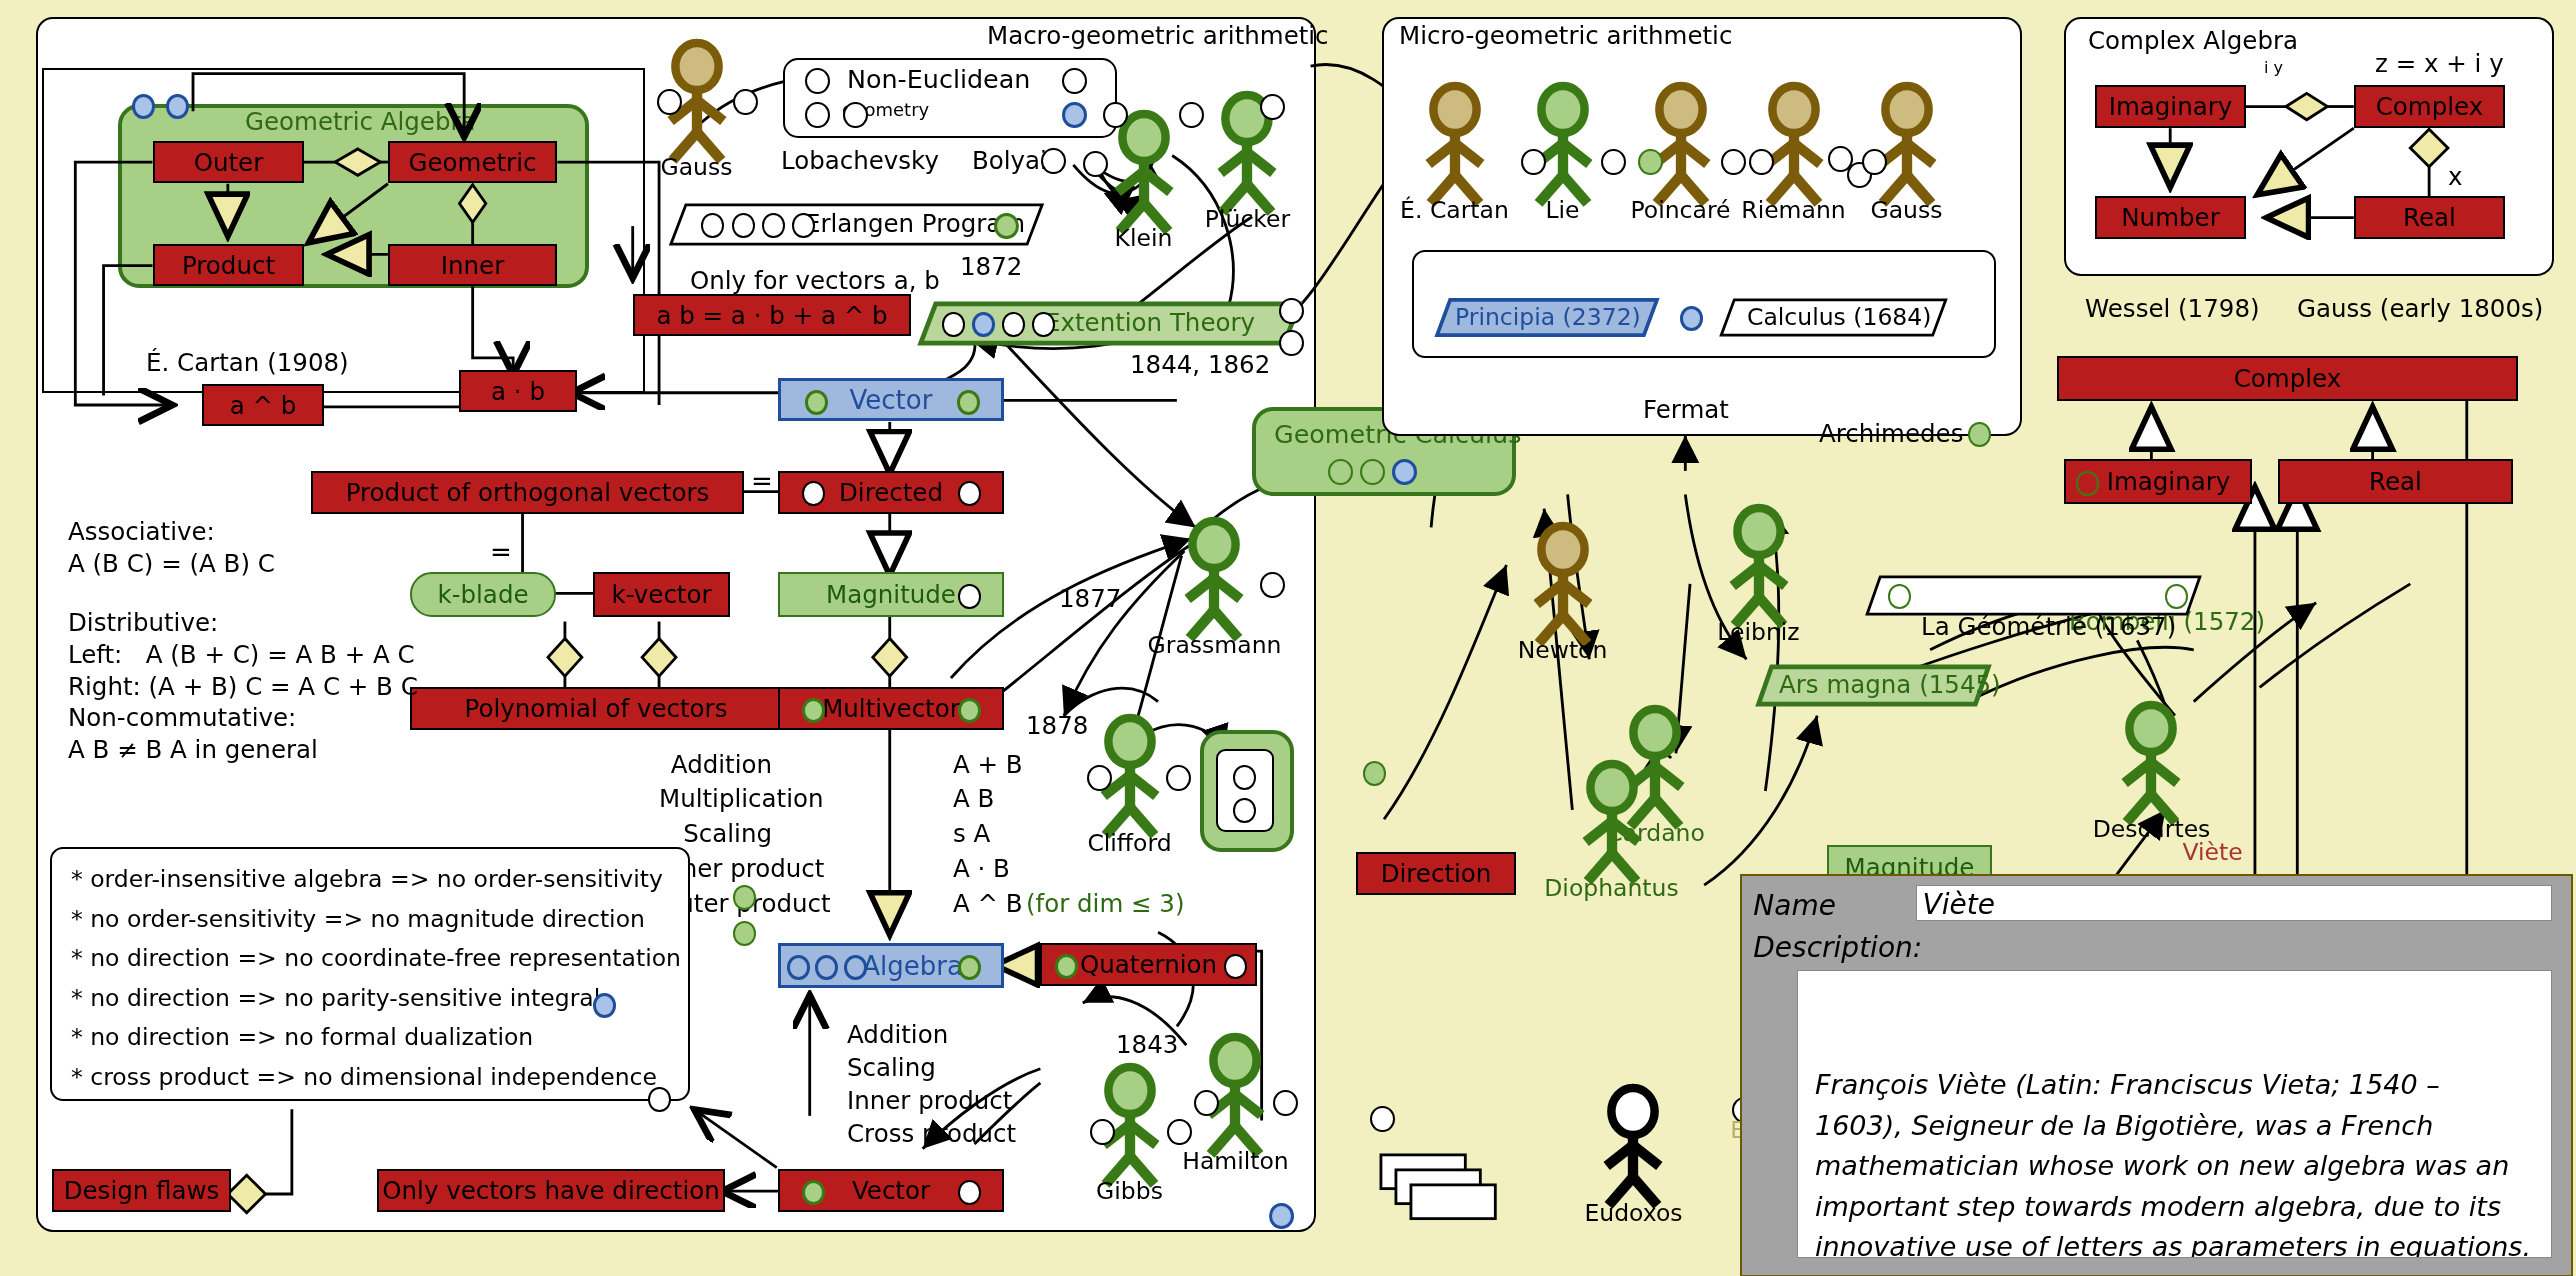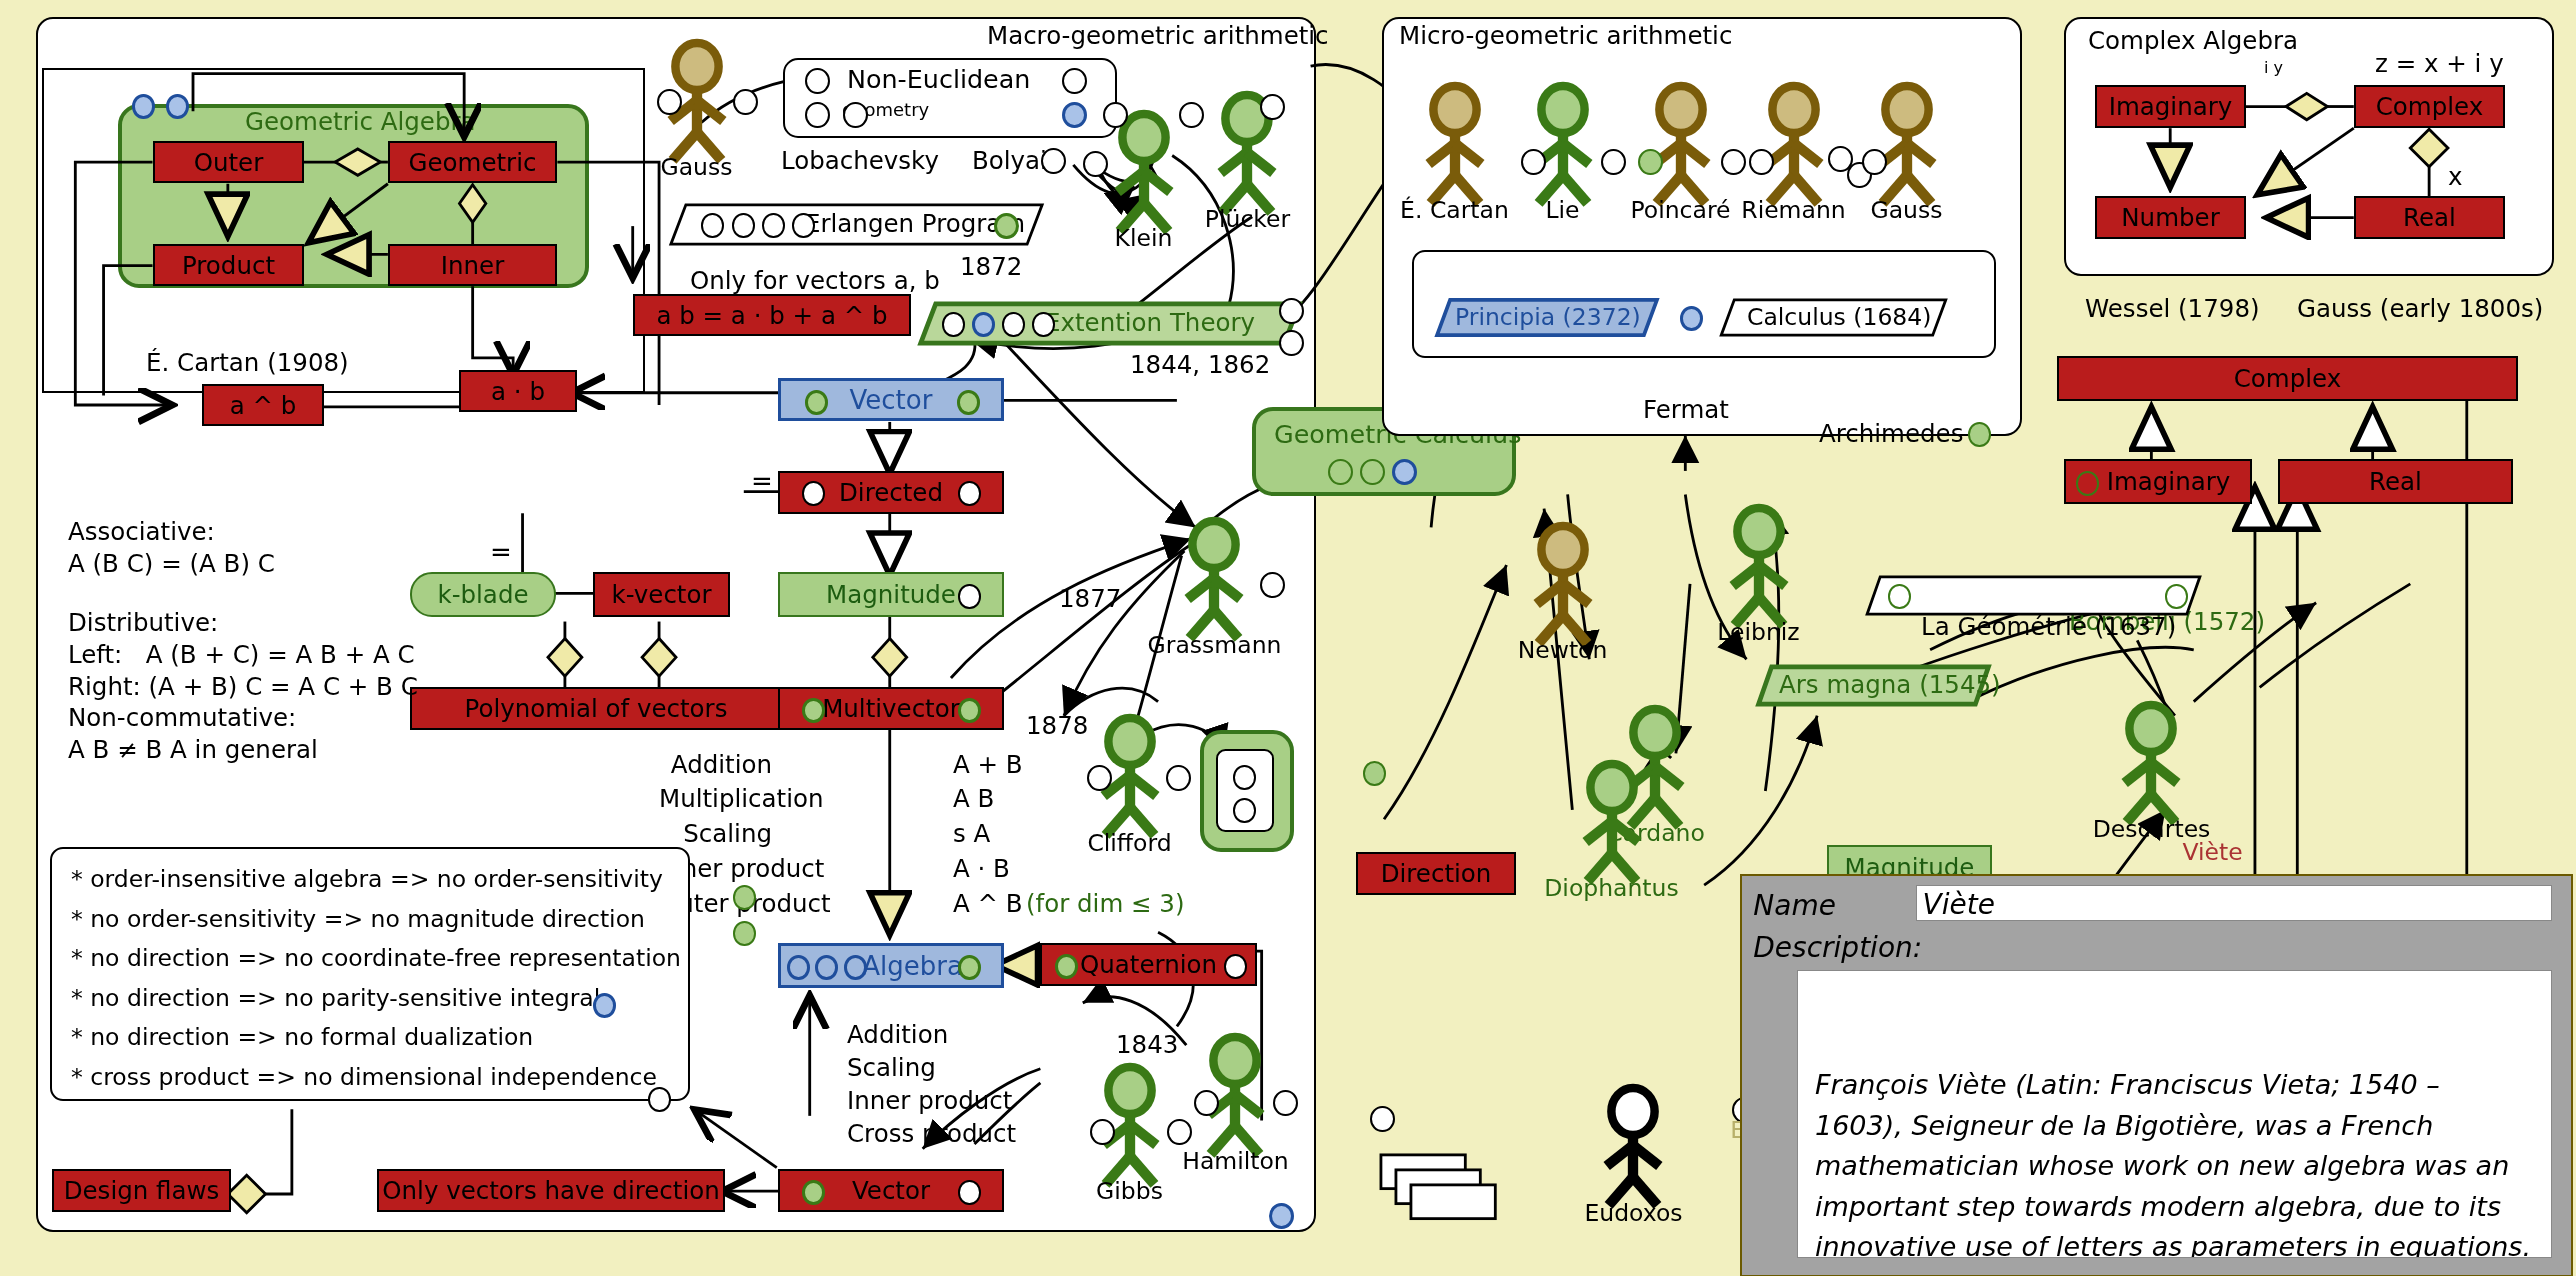--- a/index.html
+++ b/index.html
@@ -244,20 +244,21 @@
   <div class="abs boxb" style="left:778px;top:378px;width:226px;height:43px;">
     <span>Vector</span>
   </div>
   <div class="dot dot-g" style="left:805px;top:390px;width:22.6px;height:24.5px;"></div>
   <div class="dot dot-g" style="left:957px;top:390px;width:22.6px;height:24.5px;"></div>
 
   <div class="abs box" style="left:778px;top:471px;width:226px;height:43px;">Directed</div>
   <div class="dot dot-w" style="left:802px;top:481px;width:22.6px;height:24.5px;"></div>
   <div class="dot dot-w" style="left:958px;top:481px;width:22.6px;height:24.5px;"></div>
 
+  <div class="abs box" style="left:311px;top:471px;width:433px;height:43px;">Product of orthogonal  vectors</div>
   <div class="label" style="left:751px;top:466px;font-size:26px;">=</div>
   <div class="label" style="left:490px;top:537px;font-size:26px;">=</div>
   <div class="label" style="left:753px;top:681px;font-size:26px;">=</div>
 
   <div class="abs boxg" style="left:410px;top:572px;width:146px;height:45px;border-radius:22px;">k-blade</div>
   <div class="abs box" style="left:593px;top:572px;width:137px;height:45px;">k-vector</div>
   <div class="abs boxg" style="left:778px;top:572px;width:226px;height:45px;">
     <span>Magnitude</span>
   </div>
   <div class="dot dot-w" style="left:958px;top:584px;width:22.6px;height:24.5px;"></div>

